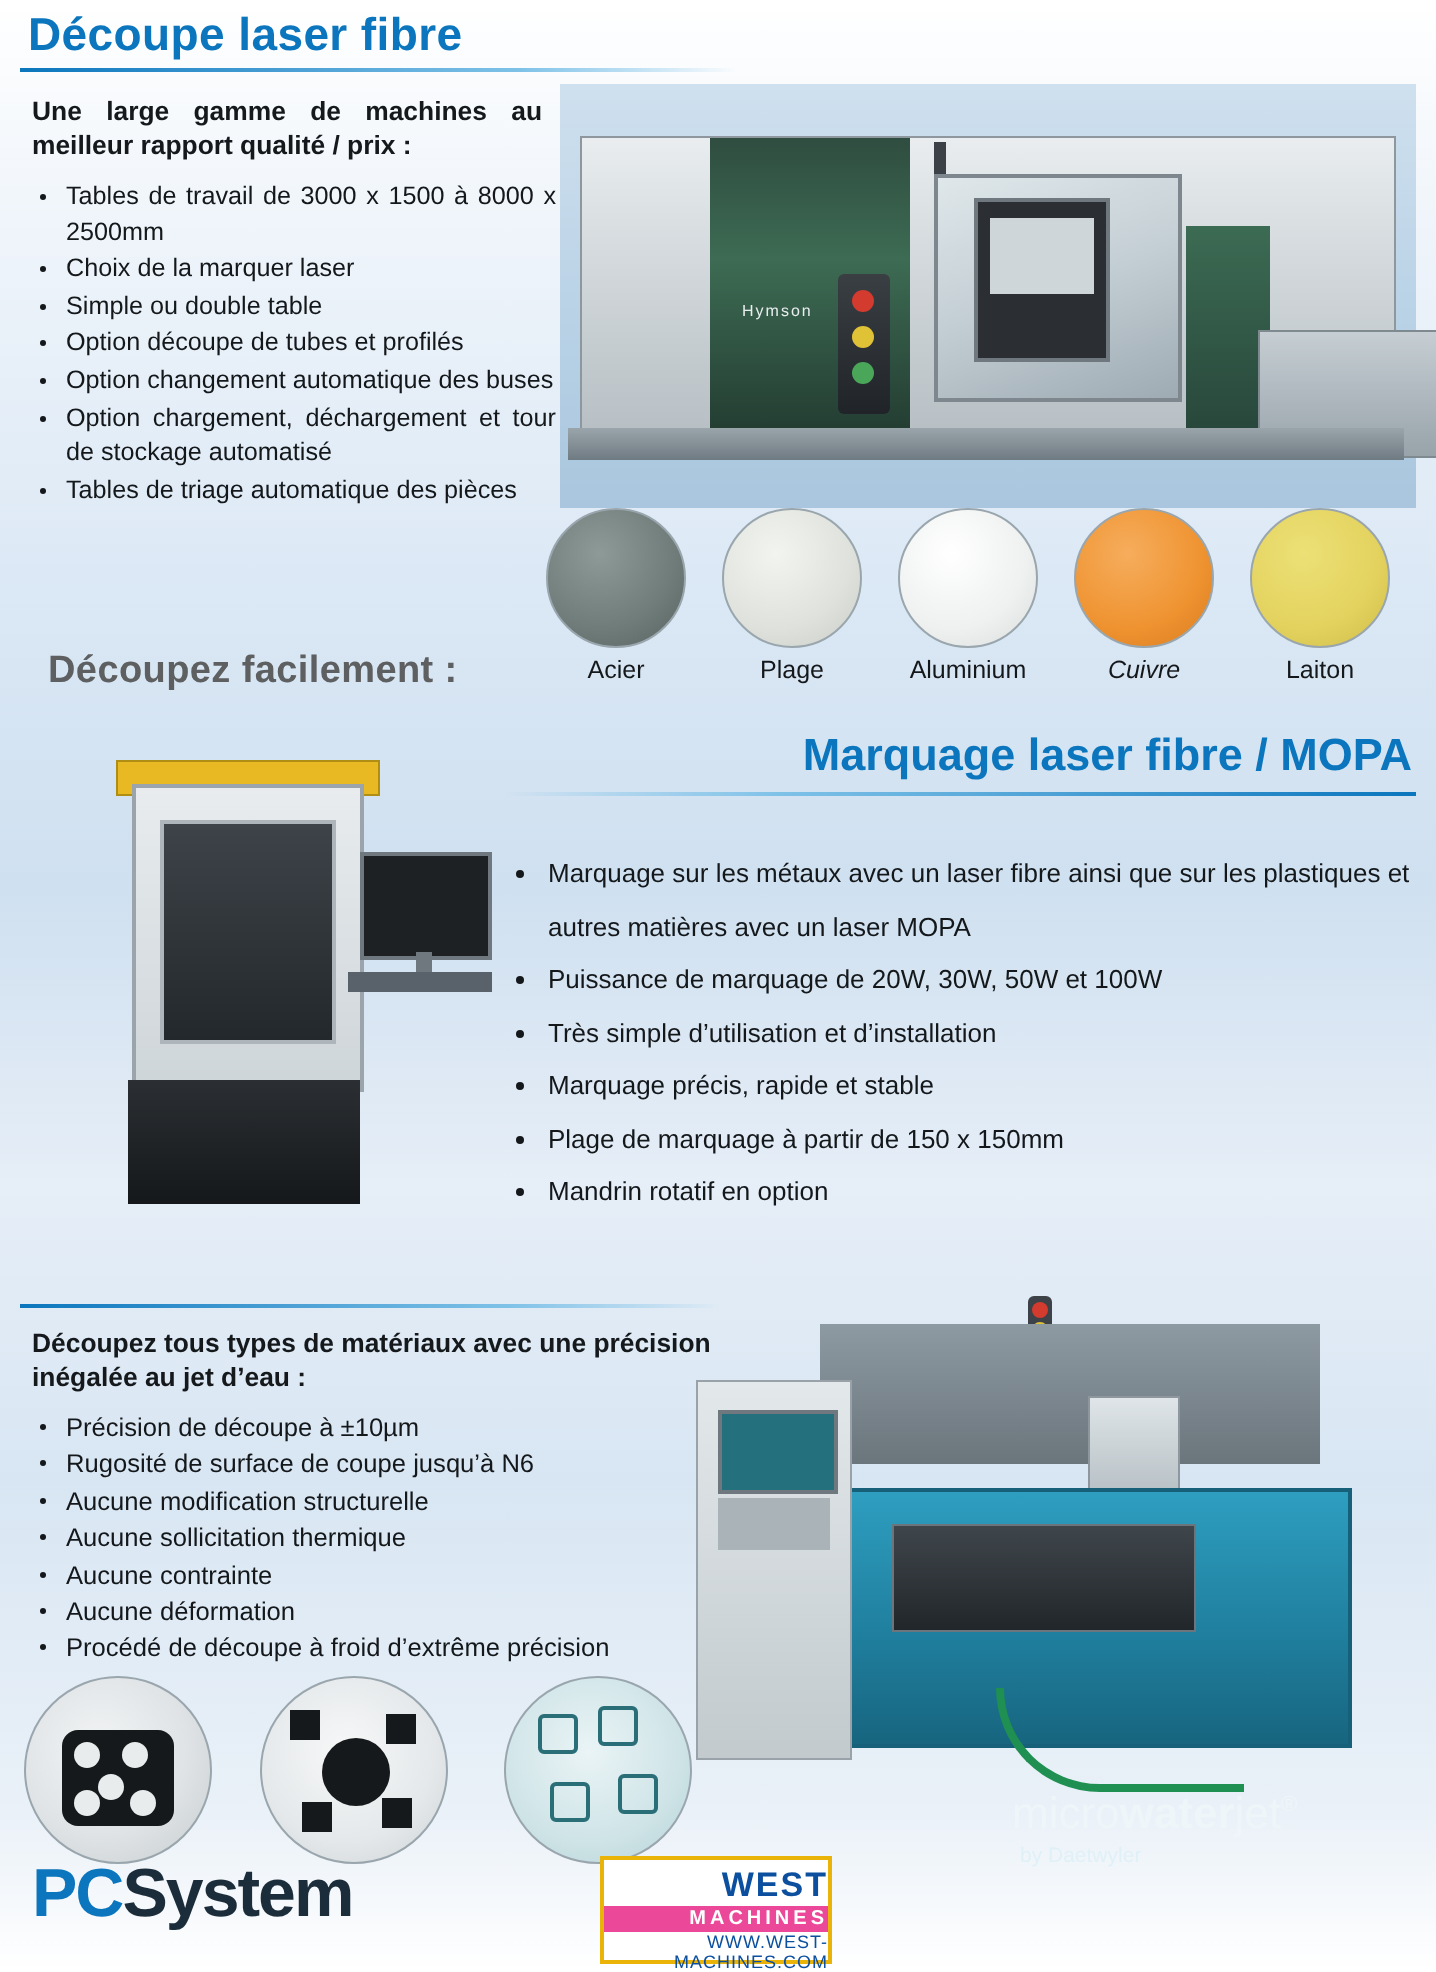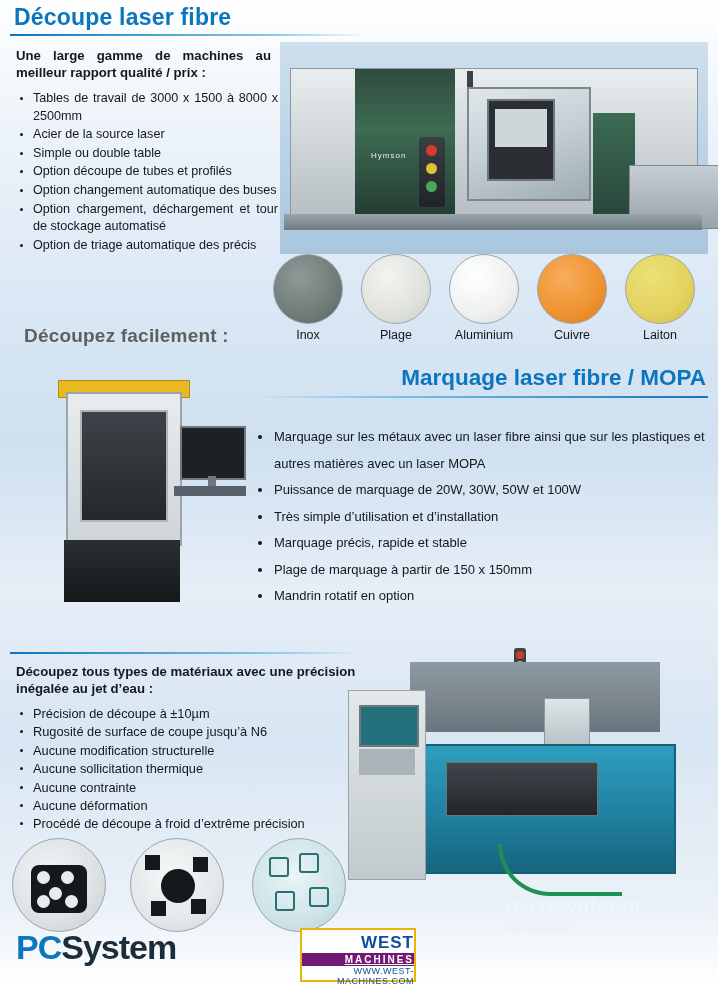--- a/index.html
+++ b/index.html
@@ -584,48 +584,47 @@
     margin-top: 3px;
     font-size: 17px;
     font-weight: bold;
     color: #0b4f9e;
     letter-spacing: 1px;
   }
   .west .w2 {
     font-size: 10px;
     font-weight: bold;
     color: #ffffff;
-    background: #701a75;
+    background: #ec4899;
     letter-spacing: 2px;
     padding: 1px 0;
-    text-decoration: underline;
   }
   .west .w3 {
     font-size: 9px;
     color: #0b4f9e;
     letter-spacing: 0.5px;
   }
 </style>
 </head>
 <body>
 
 <div class="page">
 
   <div class="sec1-title">Découpe laser fibre</div>
   <div class="sec1-rule"></div>
   <div class="sec1-intro">Une large gamme de machines au meilleur rapport qualité / prix :</div>
 
   <ul class="sec1-list">
     <li>Tables de travail de 3000 x 1500 à 8000 x 2500mm</li>
-    <li>Acier de la source laser</li>
+    <li>Choix de la marquer laser</li>
     <li>Simple ou double table</li>
     <li>Option découpe de tubes et profilés</li>
     <li>Option changement automatique des buses</li>
     <li>Option chargement, déchargement et tour de stockage automatisé</li>
-    <li>Option de triage automatique des précis</li>
+    <li>Tables de triage automatique des pièces</li>
   </ul>
 
   <div class="machine1">
     <div class="m1-body">
       <div class="m1-green-a"></div>
       <div class="m1-mast"></div>
       <div class="m1-glass"></div>
       <div class="m1-panel">
         <div class="m1-panel-screen"></div>
       </div>
@@ -637,31 +636,31 @@
       <div class="m1-green-b"></div>
       <div class="m1-table"></div>
       <div class="m1-brand">Hymson</div>
     </div>
     <div class="m1-base"></div>
   </div>
 
   <div class="materials">
     <div class="mat" style="left:0px;">
       <div class="disc" style="background:radial-gradient(circle at 38% 32%, #8e9a98 0%, #6f7c7a 60%, #59635f 100%);"></div>
-      <div class="lbl">Inox</div>
+      <div class="lbl">Acier</div>
     </div>
     <div class="mat" style="left:88px;">
       <div class="disc" style="background:radial-gradient(circle at 38% 32%, #f2f4f0 0%, #dfe2dc 60%, #c9cdc6 100%);"></div>
       <div class="lbl">Plage</div>
     </div>
     <div class="mat" style="left:176px;">
       <div class="disc" style="background:radial-gradient(circle at 38% 32%, #ffffff 0%, #eef1f0 60%, #d8dcdb 100%);"></div>
       <div class="lbl">Aluminium</div>
     </div>
-    <div class="mat" style="left:264px;">
+    <div class="mat" style="left:264px;font-style:italic;">
       <div class="disc" style="background:radial-gradient(circle at 38% 32%, #f6ad5c 0%, #ef9331 60%, #d87c1e 100%);"></div>
       <div class="lbl">Cuivre</div>
     </div>
     <div class="mat" style="left:352px;">
       <div class="disc" style="background:radial-gradient(circle at 38% 32%, #ece076 0%, #e3d25e 60%, #cfbc47 100%);"></div>
       <div class="lbl">Laiton</div>
     </div>
   </div>
 
   <div class="sec1-sub">Découpez facilement :</div>

